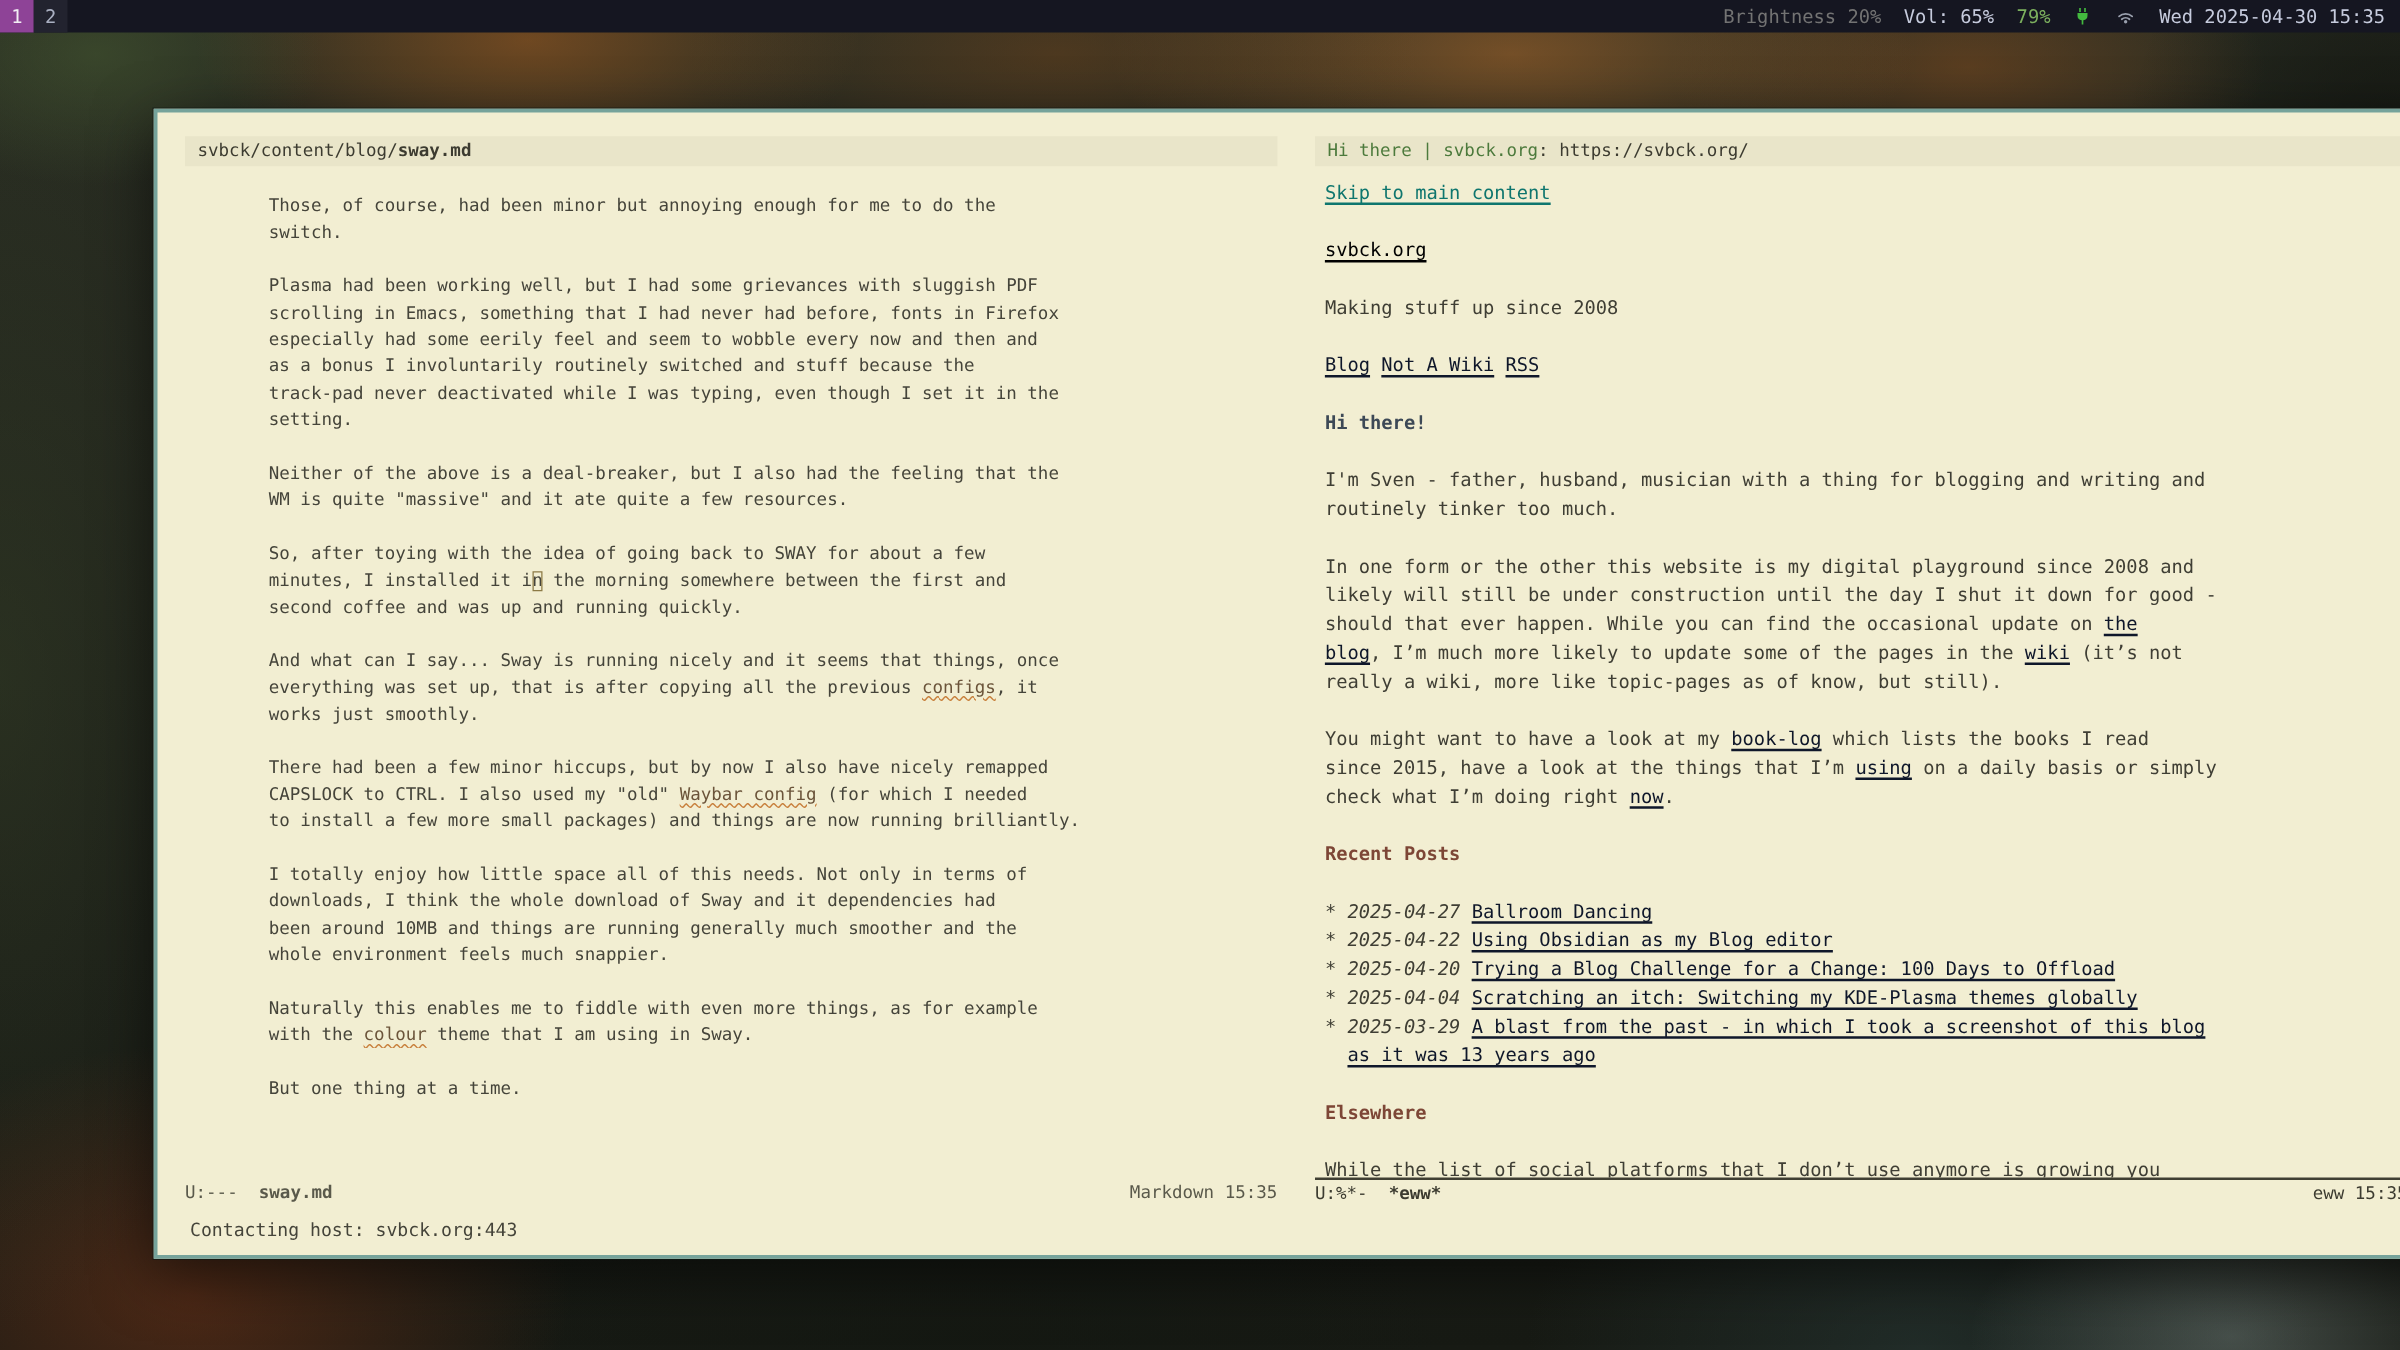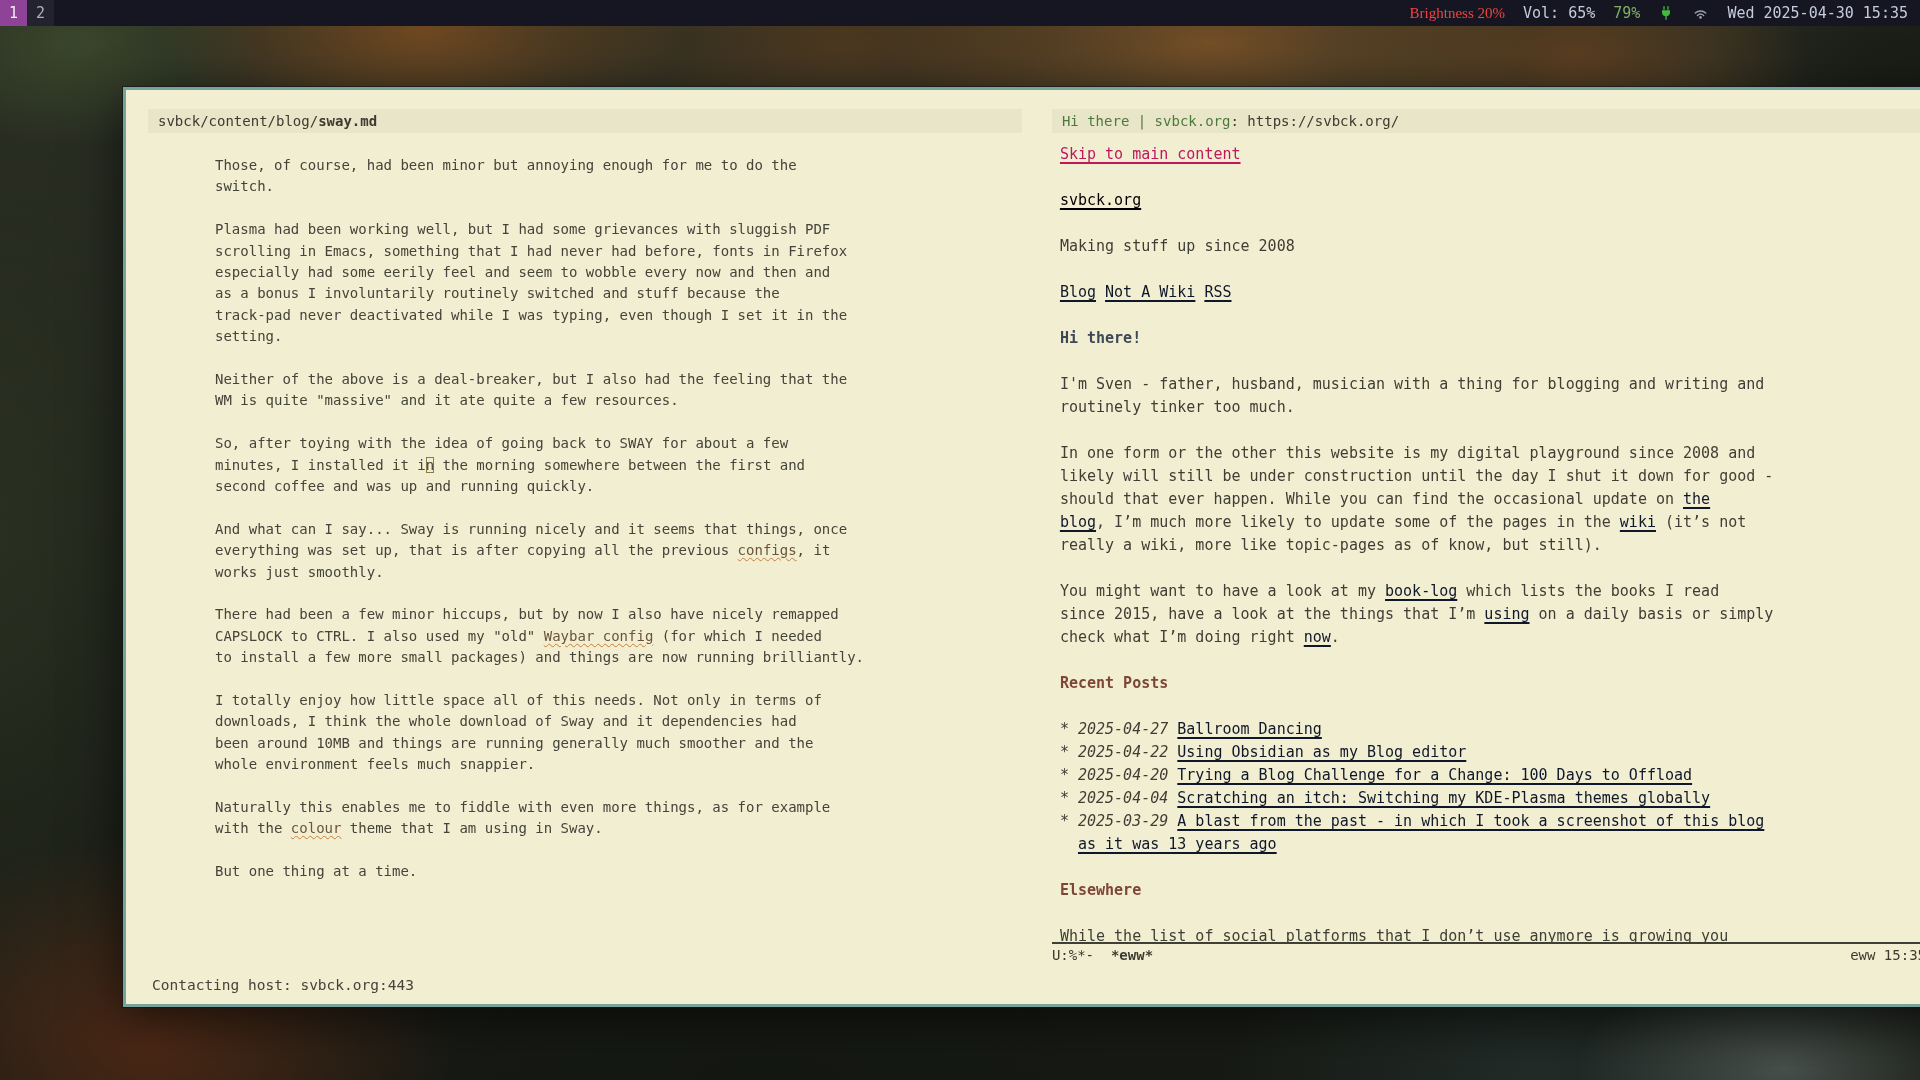--- a/index.html
+++ b/index.html
@@ -29,21 +29,21 @@
   .topbar {
     position:absolute; top:0; left:0; width:1920px; height:26px;
     background:#151621; display:flex; align-items:center;
     color:#c6cbdd; font-size:15px; z-index:5;
   }
   .ws { width:27px; height:26px; display:flex; align-items:center; justify-content:center; }
   .ws.active { background:#8e4397; color:#f2eef4; }
   .ws.inactive { background:#22232f; color:#aab0c2; }
   .bar-title { position:absolute; left:0; right:0; text-align:center; color:#c2c8da; pointer-events:none; }
   .status { margin-left:auto; display:flex; align-items:center; gap:18px; padding-right:12px; z-index:2; }
-  .brightness { color:#ef4444;font-family:Liberation Serif, serif; }
+  .brightness { color:#737373; }
   .battery-pct { color:#7cb05e; }
   .icon-wrap { display:flex; align-items:center; }
 
   
   .frame {
     position:absolute; left:123px; top:87px; width:1844px; height:920px;
     background:#f2eed2; border:3px solid #76a39b;
     box-shadow:0 0 0 1px rgba(16,24,22,.65), 0 14px 46px rgba(0,0,0,.55);
     display:flex; flex-direction:column; z-index:4;
     color:#44433a;
@@ -77,21 +77,21 @@
   .modeline .bold { font-weight:bold; }
 
   .echo {
     height:38px; display:flex; align-items:center; padding-left:26px;
     font-size:14.5px; color:#45443a; white-space:pre;
   }
 
   
   .seg-p {}
   .seg-link  { color:#0f172a; text-decoration:underline; text-decoration-thickness:1.5px; text-underline-offset:3px; }
-  .seg-link2 { color:#be185d; text-decoration:underline; text-decoration-thickness:1.5px; text-underline-offset:3px;margin-top:44px; }
+  .seg-link2 { color:#0f766e; text-decoration:underline; text-decoration-thickness:1.5px; text-underline-offset:3px;margin-top:44px; }
   .seg-blink { color:#000000; font-weight:normal; text-decoration:underline; text-decoration-thickness:1.5px; text-underline-offset:3px; }
   .seg-h1 { color:#3d4956; font-weight:bold; }
   .seg-h2 { color:#7d4636; font-weight:bold; }
   .seg-date { font-style:italic; }
   .seg-sq { color:#6b543a; text-decoration:underline; text-decoration-style:wavy; text-decoration-color:#c8803c; text-decoration-thickness:1px; text-underline-offset:2px; }
   .seg-cur { outline:1px solid #8c7a45; outline-offset:-1px; }
 </style>
 </head>
 <body>
 
@@ -119,20 +119,24 @@
     <span>Wed 2025-04-30 15:35</span>
   </div>
 </div>
 
 <div class="frame">
   <div class="windows">
 
     <div class="win win-left">
       <div class="hline"><span>svbck/content/blog/</span><span class="bold">sway.md</span></div>
       <div class="buf" id="left-body"><div class="para"><div class="line"><span class="seg-p">Those, of course, had been minor but annoying enough for me to do the</span></div><div class="line"><span class="seg-p">switch.</span></div></div><div class="para"><div class="line"><span class="seg-p">Plasma had been working well, but I had some grievances with sluggish PDF</span></div><div class="line"><span class="seg-p">scrolling in Emacs, something that I had never had before, fonts in Firefox</span></div><div class="line"><span class="seg-p">especially had some eerily feel and seem to wobble every now and then and</span></div><div class="line"><span class="seg-p">as a bonus I involuntarily routinely switched and stuff because the</span></div><div class="line"><span class="seg-p">track-pad never deactivated while I was typing, even though I set it in the</span></div><div class="line"><span class="seg-p">setting.</span></div></div><div class="para"><div class="line"><span class="seg-p">Neither of the above is a deal-breaker, but I also had the feeling that the</span></div><div class="line"><span class="seg-p">WM is quite "massive" and it ate quite a few resources.</span></div></div><div class="para"><div class="line"><span class="seg-p">So, after toying with the idea of going back to SWAY for about a few</span></div><div class="line"><span class="seg-p">minutes, I installed it i</span><span class="seg-cur">n</span><span class="seg-p"> the morning somewhere between the first and</span></div><div class="line"><span class="seg-p">second coffee and was up and running quickly.</span></div></div><div class="para"><div class="line"><span class="seg-p">And what can I say... Sway is running nicely and it seems that things, once</span></div><div class="line"><span class="seg-p">everything was set up, that is after copying all the previous </span><span class="seg-sq">configs</span><span class="seg-p">, it</span></div><div class="line"><span class="seg-p">works just smoothly.</span></div></div><div class="para"><div class="line"><span class="seg-p">There had been a few minor hiccups, but by now I also have nicely remapped</span></div><div class="line"><span class="seg-p">CAPSLOCK to CTRL. I also used my "old" </span><span class="seg-sq">Waybar config</span><span class="seg-p"> (for which I needed</span></div><div class="line"><span class="seg-p">to install a few more small packages) and things are now running brilliantly.</span></div></div><div class="para"><div class="line"><span class="seg-p">I totally enjoy how little space all of this needs. Not only in terms of</span></div><div class="line"><span class="seg-p">downloads, I think the whole download of Sway and it dependencies had</span></div><div class="line"><span class="seg-p">been around 10MB and things are running generally much smoother and the</span></div><div class="line"><span class="seg-p">whole environment feels much snappier.</span></div></div><div class="para"><div class="line"><span class="seg-p">Naturally this enables me to fiddle with even more things, as for example</span></div><div class="line"><span class="seg-p">with the </span><span class="seg-sq">colour</span><span class="seg-p"> theme that I am using in Sway.</span></div></div><div class="para"><div class="line"><span class="seg-p">But one thing at a time.</span></div></div></div>
+      <div class="modeline">
+        <span><span>U:---</span><span>  </span><span class="bold">sway.md</span></span>
+        <span>Markdown 15:35</span>
+      </div>
     </div>
 
     <div class="win win-right">
       <div class="hline"><span class="green">Hi there | svbck.org</span><span>: https://svbck.org/</span></div>
       <div class="buf" id="right-body"><div class="rline"><span class="seg-link2">Skip to main content</span></div><div class="rline">&nbsp;</div><div class="rline"><span class="seg-blink">svbck.org</span></div><div class="rline">&nbsp;</div><div class="rline"><span class="seg-p">Making stuff up since 2008</span></div><div class="rline">&nbsp;</div><div class="rline"><span class="seg-link">Blog</span><span class="seg-p"> </span><span class="seg-link">Not A Wiki</span><span class="seg-p"> </span><span class="seg-link">RSS</span></div><div class="rline">&nbsp;</div><div class="rline"><span class="seg-h1">Hi there!</span></div><div class="rline">&nbsp;</div><div class="rline"><span class="seg-p">I'm Sven - father, husband, musician with a thing for blogging and writing and</span></div><div class="rline"><span class="seg-p">routinely tinker too much.</span></div><div class="rline">&nbsp;</div><div class="rline"><span class="seg-p">In one form or the other this website is my digital playground since 2008 and</span></div><div class="rline"><span class="seg-p">likely will still be under construction until the day I shut it down for good -</span></div><div class="rline"><span class="seg-p">should that ever happen. While you can find the occasional update on </span><span class="seg-link">the</span></div><div class="rline"><span class="seg-link">blog</span><span class="seg-p">, I’m much more likely to update some of the pages in the </span><span class="seg-link">wiki</span><span class="seg-p"> (it’s not</span></div><div class="rline"><span class="seg-p">really a wiki, more like topic-pages as of know, but still).</span></div><div class="rline">&nbsp;</div><div class="rline"><span class="seg-p">You might want to have a look at my </span><span class="seg-link">book-log</span><span class="seg-p"> which lists the books I read</span></div><div class="rline"><span class="seg-p">since 2015, have a look at the things that I’m </span><span class="seg-link">using</span><span class="seg-p"> on a daily basis or simply</span></div><div class="rline"><span class="seg-p">check what I’m doing right </span><span class="seg-link">now</span><span class="seg-p">.</span></div><div class="rline">&nbsp;</div><div class="rline"><span class="seg-h2">Recent Posts</span></div><div class="rline">&nbsp;</div><div class="rline"><span class="seg-p">* </span><span class="seg-date">2025-04-27</span><span class="seg-p"> </span><span class="seg-link">Ballroom Dancing</span></div><div class="rline"><span class="seg-p">* </span><span class="seg-date">2025-04-22</span><span class="seg-p"> </span><span class="seg-link">Using Obsidian as my Blog editor</span></div><div class="rline"><span class="seg-p">* </span><span class="seg-date">2025-04-20</span><span class="seg-p"> </span><span class="seg-link">Trying a Blog Challenge for a Change: 100 Days to Offload</span></div><div class="rline"><span class="seg-p">* </span><span class="seg-date">2025-04-04</span><span class="seg-p"> </span><span class="seg-link">Scratching an itch: Switching my KDE-Plasma themes globally</span></div><div class="rline"><span class="seg-p">* </span><span class="seg-date">2025-03-29</span><span class="seg-p"> </span><span class="seg-link">A blast from the past - in which I took a screenshot of this blog</span></div><div class="rline"><span class="seg-p">  </span><span class="seg-link">as it was 13 years ago</span></div><div class="rline">&nbsp;</div><div class="rline"><span class="seg-h2">Elsewhere</span></div><div class="rline">&nbsp;</div><div class="rline"><span class="seg-p">While the list of social platforms that I don’t use anymore is growing you</span></div></div>
       <div class="modeline">
         <span><span>U:%*-</span><span>  </span><span class="bold">*eww*</span></span>
         <span>eww 15:35</span>
       </div>
     </div>

